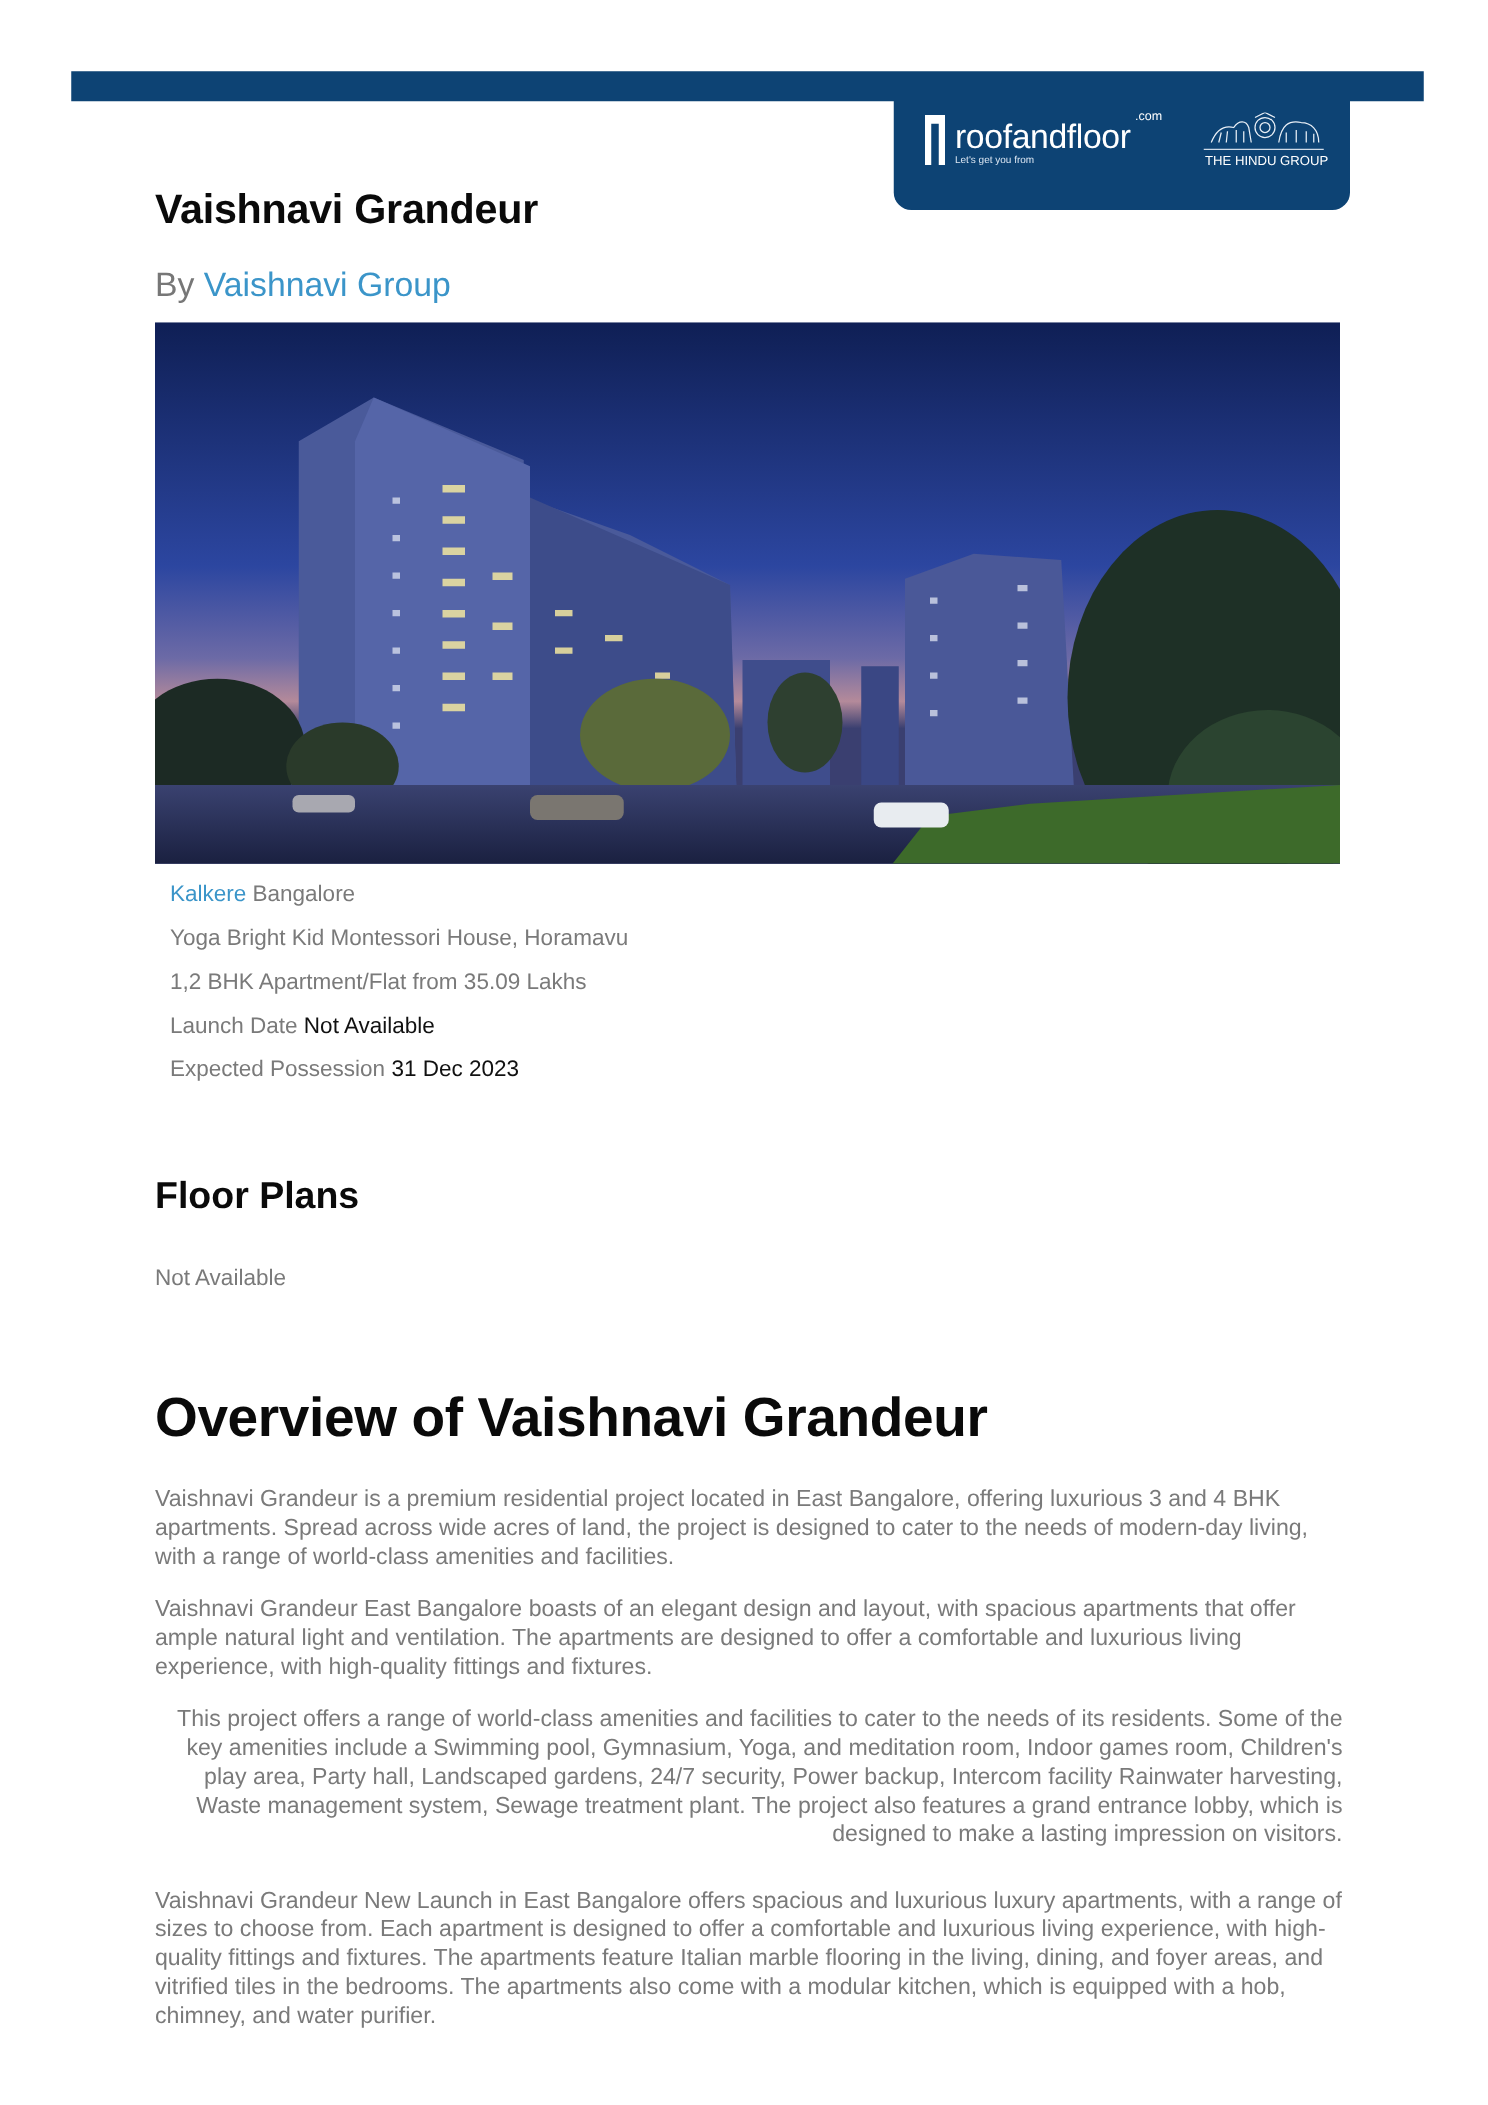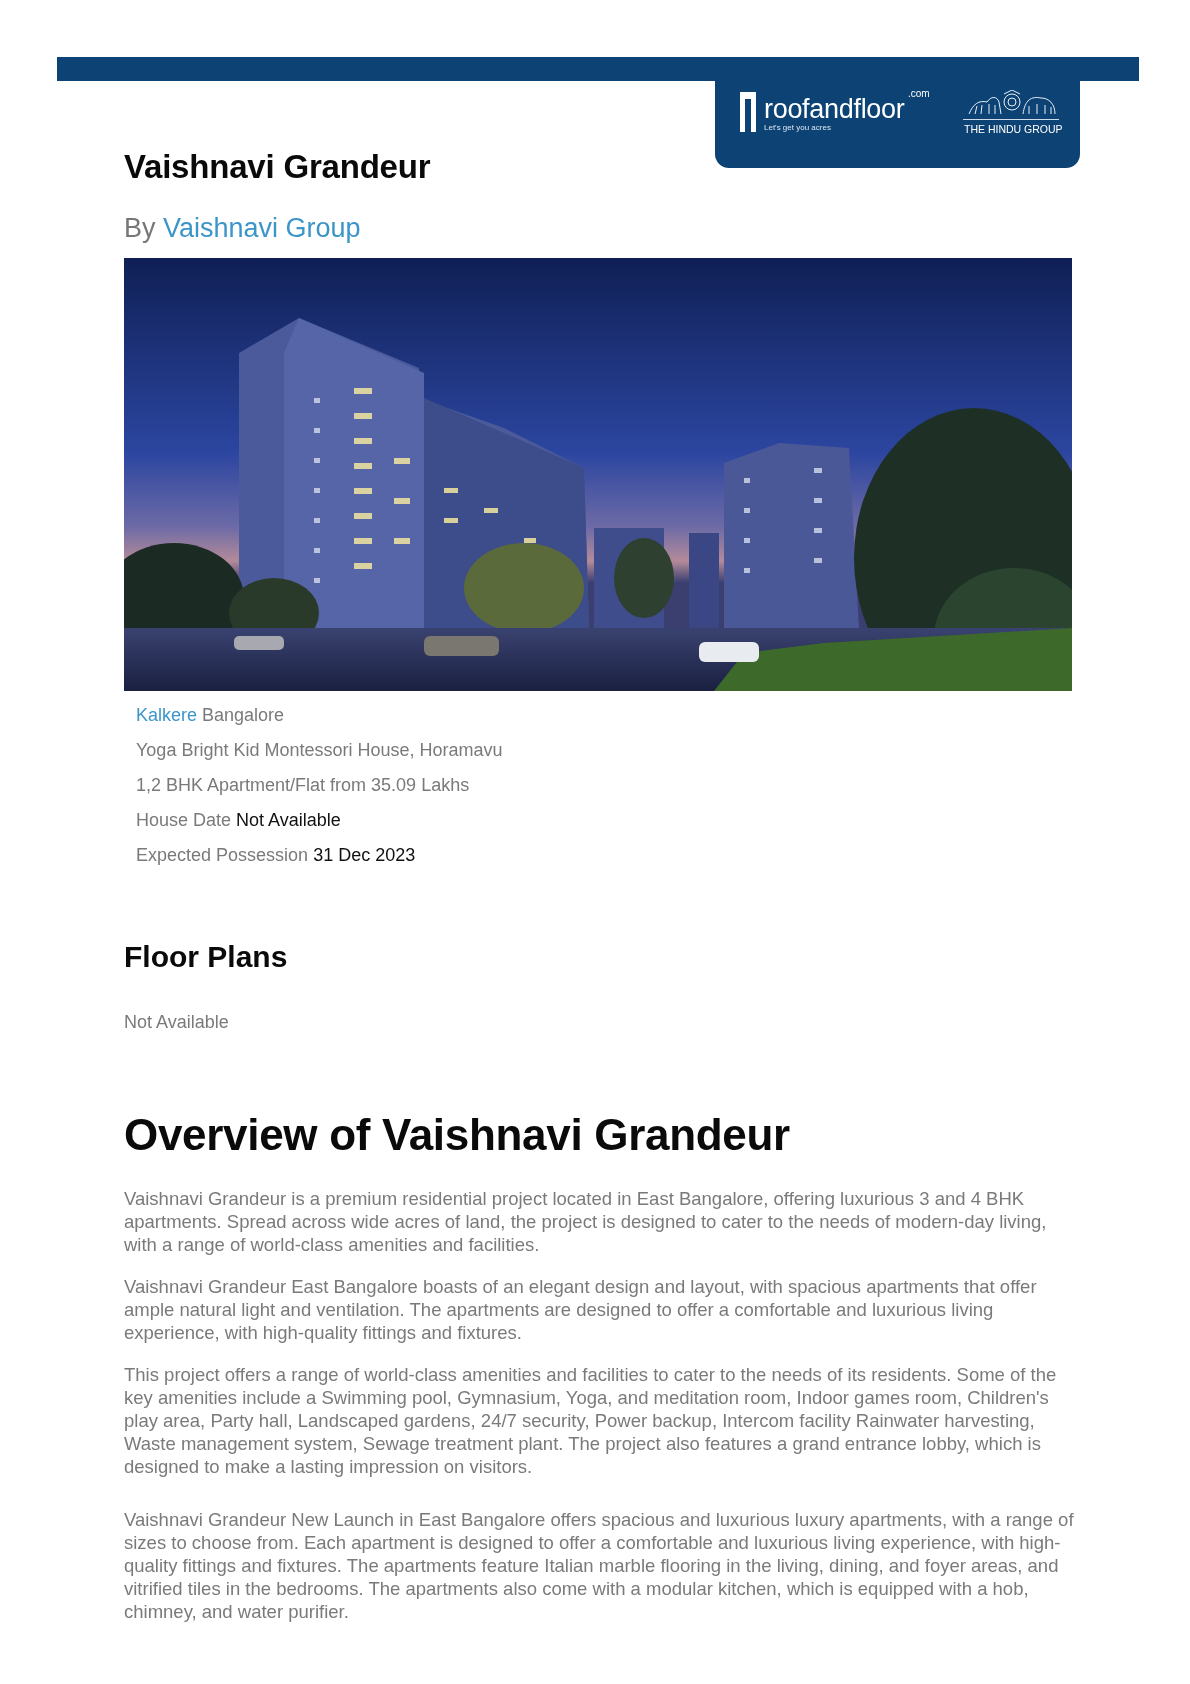--- a/index.html
+++ b/index.html
@@ -32,34 +32,34 @@
   .details .val { color: #111111; }
 
   .h2 { position: absolute; left: 124px; margin: 0; font-weight: bold; color: #0a0a0a; }
   .fp-title { top: 940px; font-size: 30px; }
   .fp-value { position: absolute; left: 124px; top: 1012px; font-size: 18px; color: #7a7a7a; }
   .ov-title { top: 1110px; font-size: 44px; letter-spacing: -0.3px; }
 
   .para { position: absolute; left: 124px; width: 950px; margin: 0; font-size: 18.5px; line-height: 23px; color: #7a7a7a; }
   .p1 { top: 1187px; }
   .p2 { top: 1275px; }
-  .p3 { top: 1363px; }
+  .p3 { top: 1363px; text-align: right; }
   .p4 { top: 1508px; }
 </style>
 </head>
 <body>
 
 <div class="top-bar"></div>
 
 <div class="logo-tab">
   <div class="rf-logo">
     <div class="rf-mark"></div>
     <span class="rf-name">roofandfloor</span>
     <span class="rf-com">.com</span>
-    <span class="rf-tag">Let's get you acres</span>
+    <span class="rf-tag">Let's get you from</span>
   </div>
   <div class="hindu-logo">
     <svg class="hindu-emblem" viewBox="0 0 90 26">
       <g fill="none" stroke="#e9eff6" stroke-width="1">
         <path d="M2 24 C6 14 12 10 20 12 C24 6 30 6 32 12 L34 24"></path>
         <path d="M8 24 L10 16 M14 24 L15 15 M22 24 L22 14 M28 24 L28 15"></path>
         <circle cx="45" cy="12" r="8"></circle>
         <circle cx="45" cy="12" r="4"></circle>
         <path d="M37 4 L45 0 L53 4"></path>
         <path d="M56 24 C58 10 64 6 74 8 C82 8 88 14 88 24"></path>
@@ -156,21 +156,21 @@
 </div>
 
 <div class="details">
   <div class="row">
     <span class="link">Kalkere</span>
     <span>Bangalore</span>
   </div>
   <div class="row">Yoga Bright Kid Montessori House, Horamavu</div>
   <div class="row">1,2 BHK Apartment/Flat from 35.09 Lakhs</div>
   <div class="row">
-    <span>House Date</span>
+    <span>Launch Date</span>
     <span class="val">Not Available</span>
   </div>
   <div class="row">
     <span>Expected Possession</span>
     <span class="val">31 Dec 2023</span>
   </div>
 </div>
 
 <h2 class="h2 fp-title">Floor Plans</h2>
 <div class="fp-value">Not Available</div>

